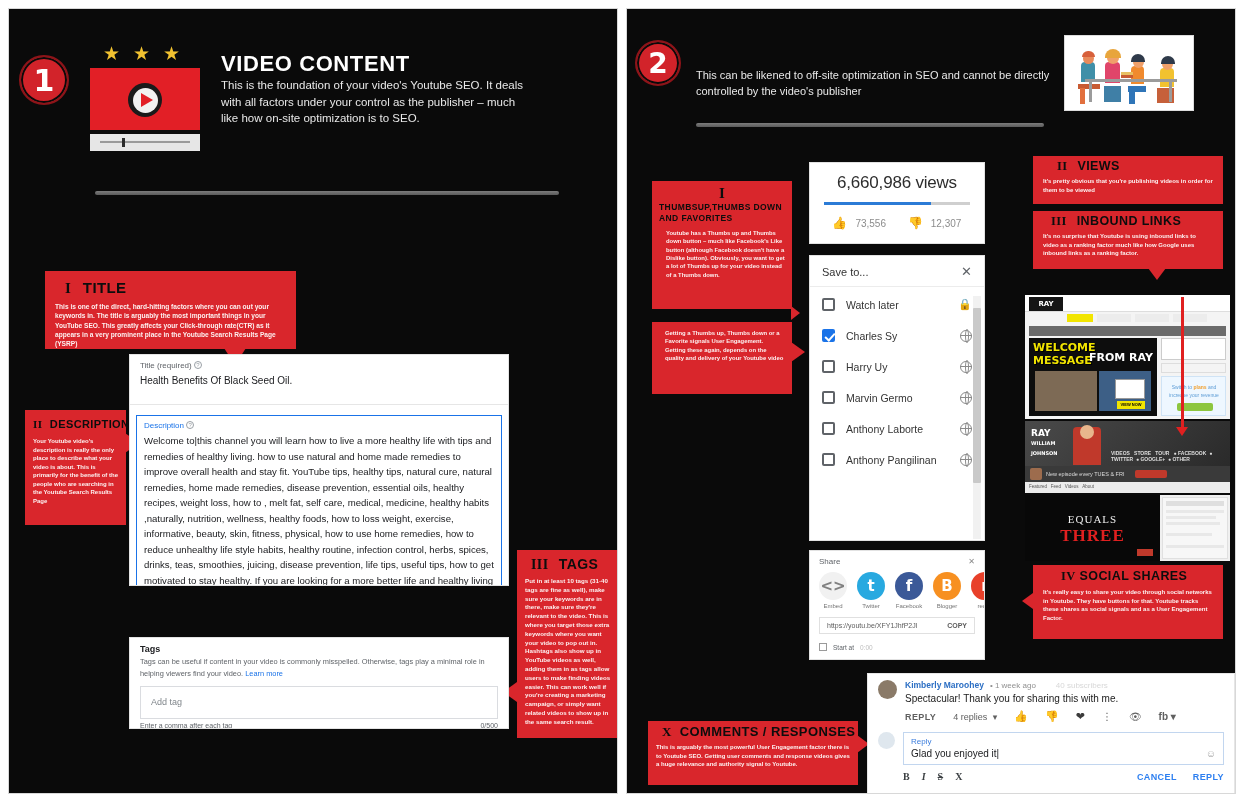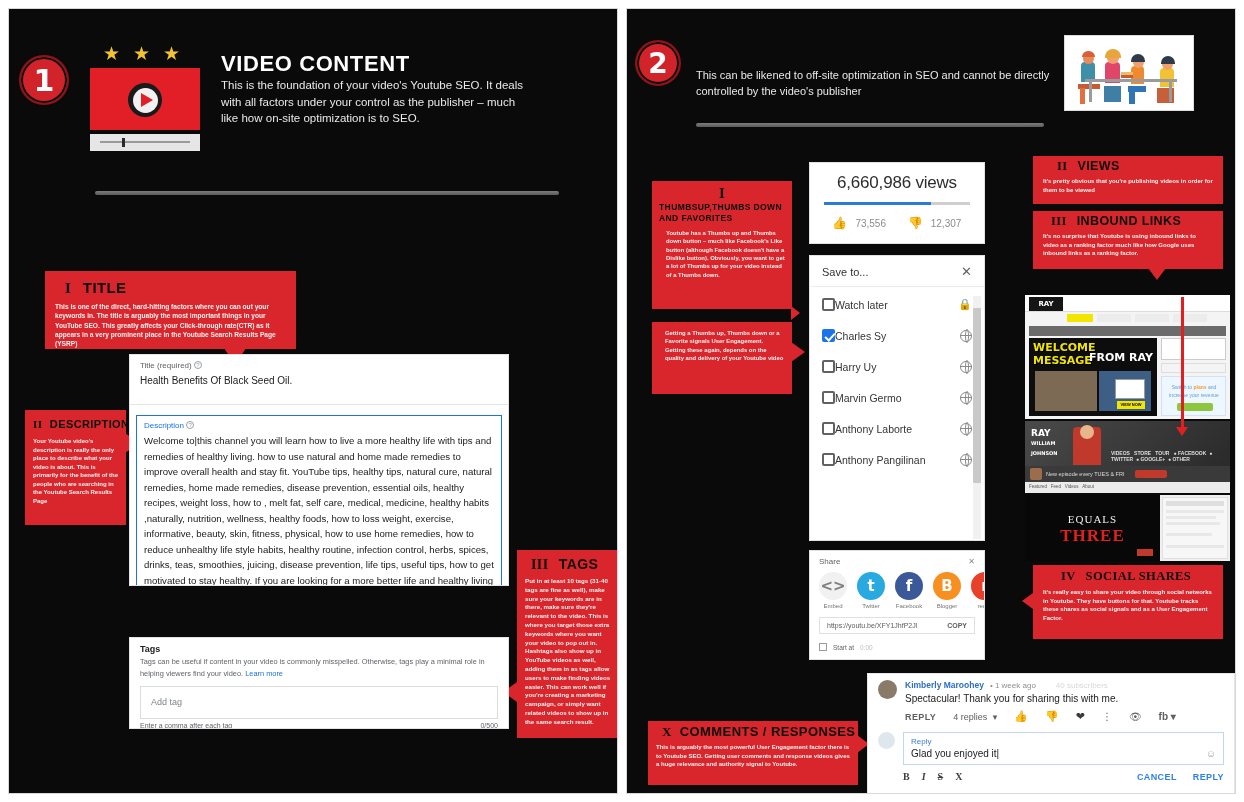--- a/index.html
+++ b/index.html
@@ -137,21 +137,21 @@
 
   
   .saveto-title { color:#333; font-size:11px; }
   .saveto-row { display:flex; align-items:center; height:31px; }
   .chk { width:13px;height:13px;border:2px solid #5f6368; border-radius:2px; flex:0 0 auto;}
   .chk.on { background:#1a73e8; border-color:#1a73e8; position:relative;}
   .chk.on:after{
     content:""; position:absolute; left:3px; top:0px; width:4px;height:8px;
     border:solid #fff; border-width:0 2px 2px 0; transform:rotate(42deg);
   }
-  .saveto-name { color:#343434; font-size:10.5px; margin-left:0; flex:1 1 auto; white-space:nowrap;}
+  .saveto-name { color:#343434; font-size:10.5px; margin-left:11px; flex:1 1 auto; white-space:nowrap;}
   .globe { width:12px;height:12px;border:1.4px solid #8a8a8a;border-radius:50%; position:relative; flex:0 0 auto;}
   .globe:before{content:"";position:absolute;left:4.2px;top:-1.4px;width:2px;height:12px;border:1.4px solid #8a8a8a;border-radius:50%;}
   .globe:after{content:"";position:absolute;left:-1.4px;top:4.2px;width:12px;height:2px;border-top:1.4px solid #8a8a8a;}
   .scrollbar { position:absolute; right:3px; background:#f1f1f1; width:8px; }
   .scrollthumb { position:absolute; right:3px; background:#c9c9c9; width:8px; }
 
   
   .share-title { color:#5f6368; font-size:8px; }
   .share-ico-row { display:flex; gap:10px; }
   .share-ico { text-align:center; width:28px; }
@@ -501,21 +501,21 @@
       <div style="position:absolute;left:141px;top:38px;width:46px;height:3px;background:#e8e8e8;"></div>
       <div style="position:absolute;left:141px;top:50px;width:58px;height:3px;background:#e8e8e8;"></div>
     </div>
 
     <div class="red-arrow-line" style="left:554px; top:288px; height:133px;"></div>
     <div class="red-arrow-head" style="left:549px; top:418px;"></div>
 
     <div class="redbox" style="left:406px; top:556px; width:190px; height:74px; padding:4px 10px;">
       <div class="rb-head" style="font-size:12.5px;margin-left:18px;">
         <span class="num">IV</span>
-        <span style="margin-left:6px;font-family:Liberation Serif, serif;">SOCIAL SHARES</span>
+        <span style="">SOCIAL SHARES</span>
       </div>
       <div class="rb-body" style="font-size:6px;margin-top:4px;">It's really easy to share your video through social networks in Youtube. They have buttons for that. Youtube tracks these shares as social signals and as a User Engagement Factor.</div>
     </div>
     <div class="arrow arr-left" style="left:395px; top:584px; border-width:8px 11px 8px 0;"></div>
 
     <div class="redbox" style="left:21px; top:712px; width:210px; height:64px; padding:3px 8px;">
       <div class="rb-head" style="font-size:13px;margin-left:6px;">
         <span class="num">X</span>
         <span style="margin-left:4px;">COMMENTS / RESPONSES</span>
       </div>

